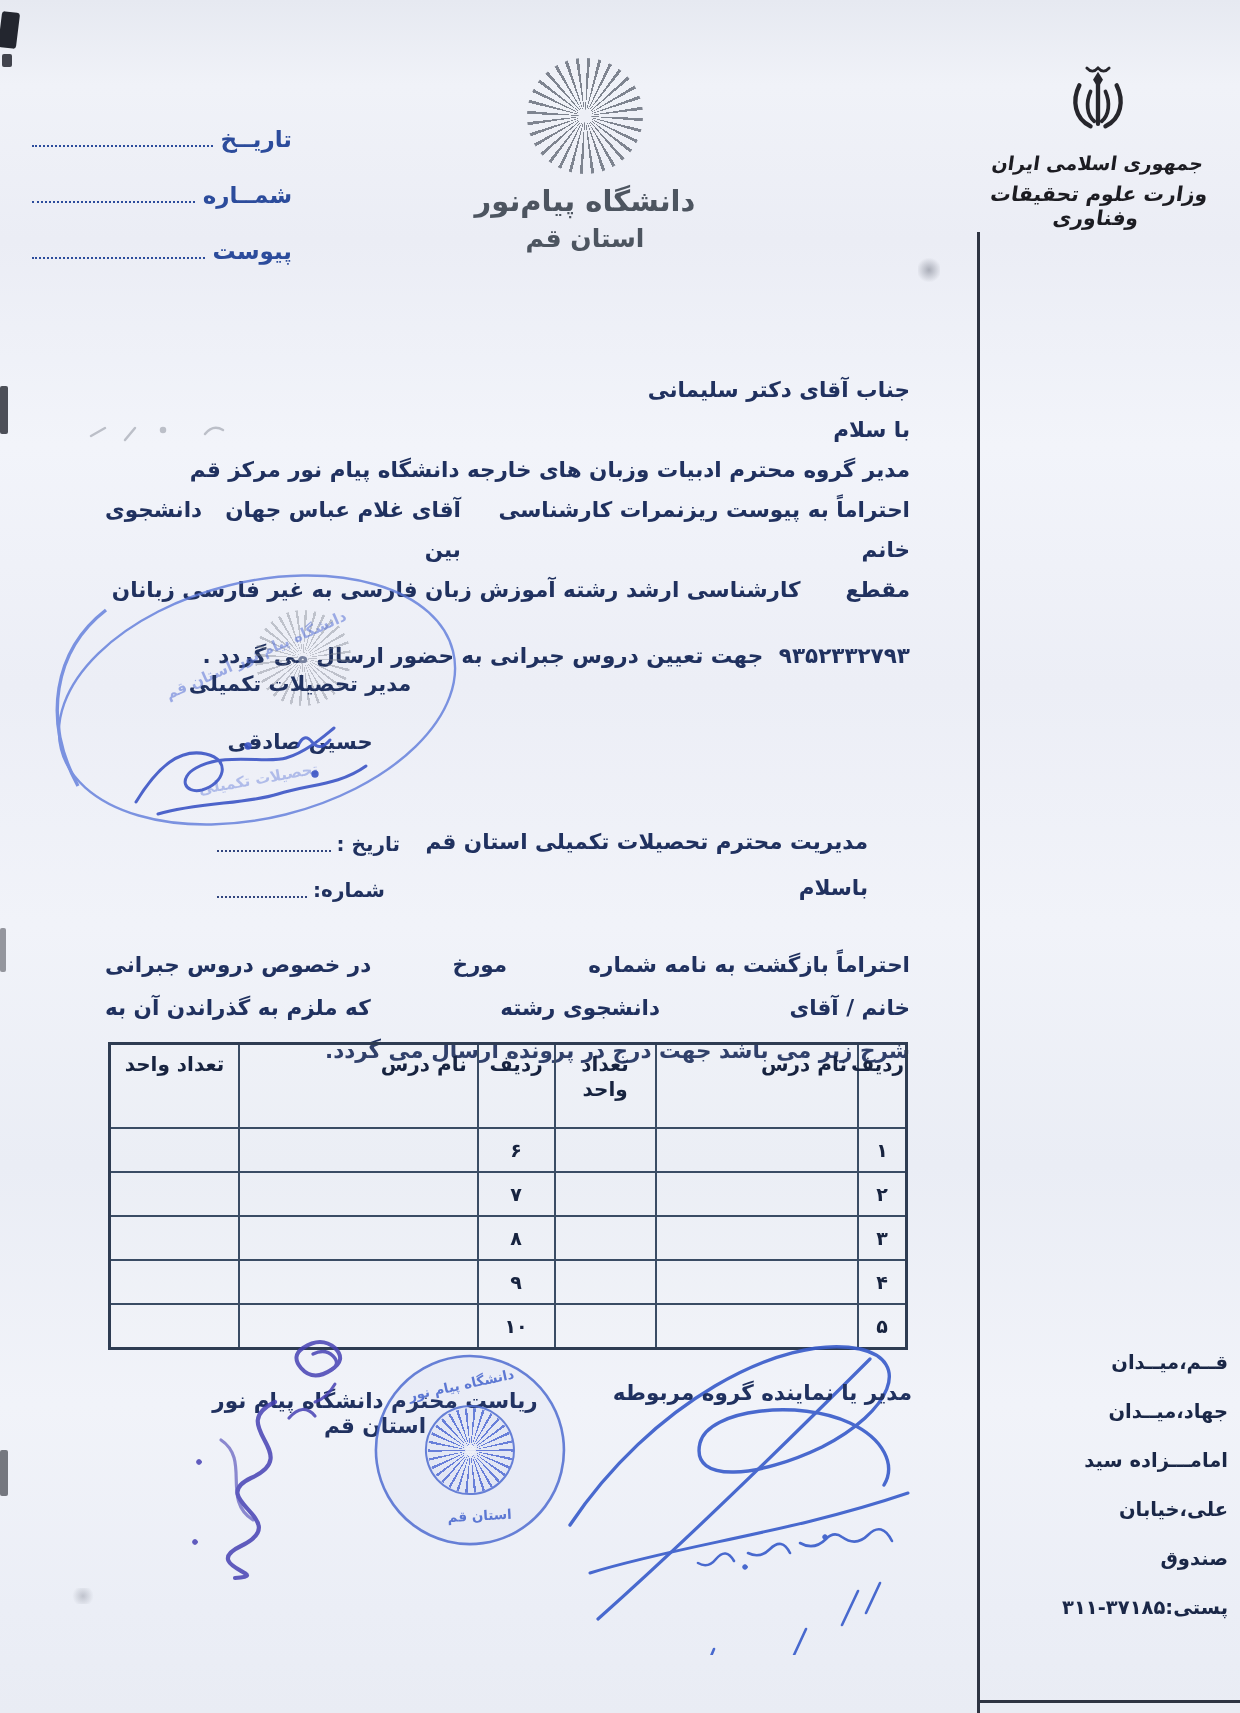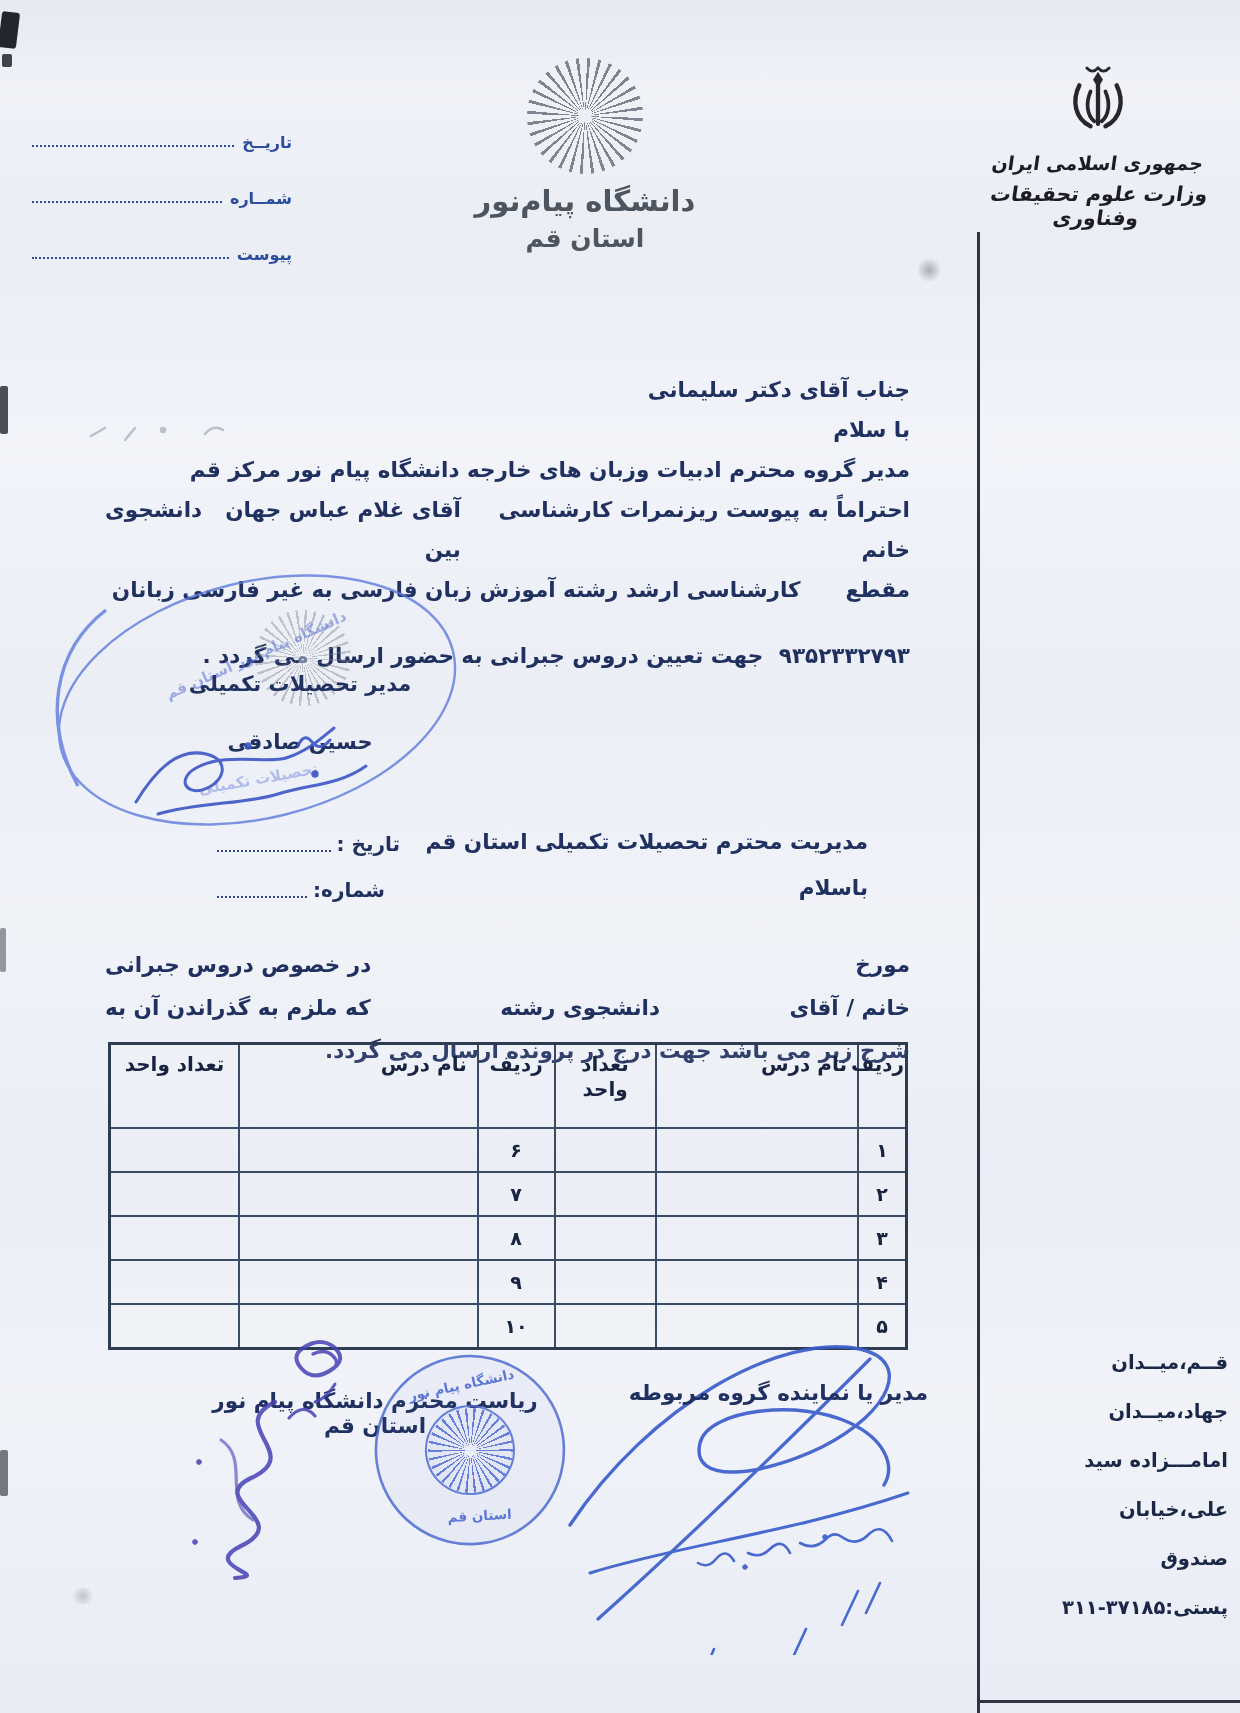--- a/index.html
+++ b/index.html
@@ -6,21 +6,21 @@
   #page{
     position:relative; width:1240px; height:1713px; margin:0 auto; overflow:hidden;
     font-family:"DejaVu Sans", sans-serif;
     background:linear-gradient(180deg,#e6e9f1 0%,#f0f2f8 5%,#ebedf5 14%,#f2f4fa 26%,#eceef6 40%,#f1f3f9 54%,#eaedf5 68%,#f1f3f9 82%,#ebeef6 94%,#e9ecf4 100%);
   }
   .abs{position:absolute;}
   .rtl{direction:rtl; unicode-bidi:plaintext;}
 
   
   .field-row{display:flex; direction:rtl; align-items:flex-end; height:26px; margin-bottom:30px;}
-  .field-row .lbl{font-weight:bold; font-size:16px; color:#2c4c9c; letter-spacing:.5px; white-space:nowrap;}
+  .field-row .lbl{font-weight:bold; font-size:23px; color:#2c4c9c; letter-spacing:.5px; white-space:nowrap;}
   .field-row .dots{flex:1; border-bottom:2.5px dotted #2c4c9c; margin:0 8px 5px 2px; height:1px;}
 
   
   .sunburst{
     border-radius:50%;
     background:
       radial-gradient(circle at 50% 50%, #edeff6 0 7%, rgba(237,239,246,0) 8.5%),
       repeating-conic-gradient(from 2deg, rgba(120,126,138,.95) 0deg 3.2deg, rgba(120,126,138,0) 3.2deg 11.25deg);
   }
   .sunburst-blue{
@@ -186,20 +186,21 @@
       <div class="para rtl" style="line-height:28px;">باسلام</div>
       <div class="mini-field" style="margin-left:110px;width:170px;">
         <span class="lbl">شماره:</span>
         <span class="dots"></span>
       </div>
     </div>
   </div>
 
   <div class="abs para rtl" style="left:105px;top:943px;width:805px;line-height:43px;">
     <div class="between">
+      <span>احتراماً بازگشت به نامه شماره</span>
       <span>مورخ</span>
       <span>در خصوص دروس جبرانی</span>
     </div>
     <div class="between">
       <span>خانم / آقای</span>
       <span>دانشجوی رشته</span>
       <span>که ملزم به گذراندن آن به</span>
     </div>
     <div>شرح زیر می باشد جهت درج در پرونده ارسال می گردد.</div>
   </div>
@@ -273,21 +274,21 @@
       <path d="M30 210 C 110 90 240 18 320 34 C 372 46 352 96 282 132 C 220 162 150 170 160 128 C 168 94 260 84 310 108 C 344 124 356 150 344 170" stroke-width="3.4"></path>
       <path d="M330 44 C 250 124 150 222 58 304" stroke-width="3.2"></path>
       <path d="M50 258 C 140 230 250 218 368 178" stroke-width="3"></path>
       <path d="M352 226 q-10 -20 -24 -6 q-12 12 -26 2 q-8 -6 -16 2 q-12 12 -26 4" stroke-width="2.6"></path>
       <path d="M250 238 q-8 -16 -20 -4 q-10 10 -22 4 m-14 8 q-8 -14 -18 -2 q-8 10 -18 4" stroke-width="2.6"></path>
       <path d="M318 276 l-16 34 m38 -42 l-14 30 m-60 16 l-12 26 m-80 -6 l-10 24" stroke-width="2.6"></path>
       <circle cx="285" cy="222" r="2.3" fill="#3b5ecb"></circle>
       <circle cx="205" cy="252" r="2.3" fill="#3b5ecb"></circle>
     </g>
   </svg>
-  <div class="abs sig-label" style="left:648px;top:1380px;width:280px;">مدیر یا نماینده گروه مربوطه</div>
+  <div class="abs sig-label" style="left:632px;top:1380px;width:280px;">مدیر یا نماینده گروه مربوطه</div>
 
   <div class="abs sig-label" style="left:180px;top:1388px;width:390px;white-space:normal;text-align:center;">ریاست محترم دانشگاه پیام نور استان قم</div>
 
   <div class="abs round-stamp" style="left:368px;top:1348px;transform:rotate(-8deg);">
     <svg class="abs" style="left:0;top:0;" width="205" height="205" viewBox="0 0 205 205">
       <g fill="rgba(96,122,218,.05)" stroke="#4e6cd0" opacity=".85">
         <circle cx="102" cy="102" r="94" stroke-width="2.6"></circle>
         <circle cx="102" cy="102" r="44" stroke-width="2"></circle>
       </g>
     </svg>

